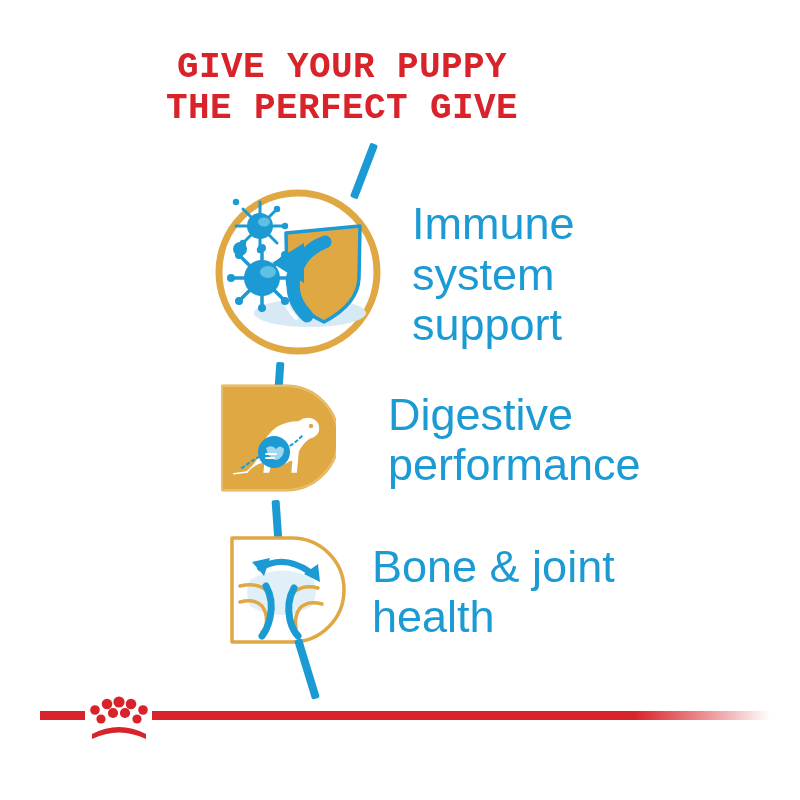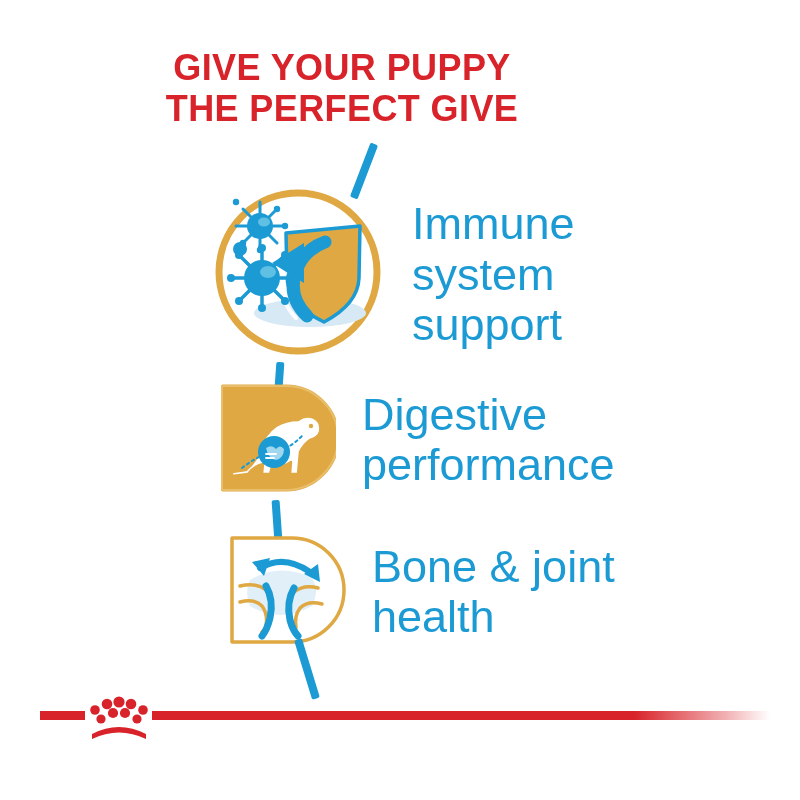--- a/index.html
+++ b/index.html
@@ -28,21 +28,21 @@
     position: absolute;
     top: 48px;
     left: 0;
     width: 684px;
     text-align: center;
     color: #D8232A;
     font-weight: bold;
     font-size: 36px;
     line-height: 1.13;
     letter-spacing: 0.4px;
-    font-family: Liberation Sans, sans-serif;
+    font-family: Liberation Mono, monospace;
   }
   .headline .line { display: block; white-space: nowrap; }
 
   
   .benefit {
     position: absolute;
     display: flex;
     align-items: center;
   }
   .benefit-icon {
@@ -54,21 +54,21 @@
     font-size: 45px;
     line-height: 1.12;
     font-weight: normal;
     font-family: "Liberation Sans", sans-serif;
     white-space: pre-line;
   }
 
   #benefit-1 { top: 186px; left: 212px; }
   #benefit-1 .benefit-label { margin-left: 28px; margin-top: 2px; }
 
-  #benefit-2 { top: 376px; left: 212px; }
+  #benefit-2 { top: 376px; left: 212px; gap: 26px; }
   #benefit-2 .benefit-label { margin-left: 26px; }
 
   #benefit-3 { top: 528px; left: 222px; }
   #benefit-3 .benefit-label { margin-left: 26px; }
 
   
   .connector {
     position: absolute;
     background: #1B9AD4;
     border-radius: 2px;

